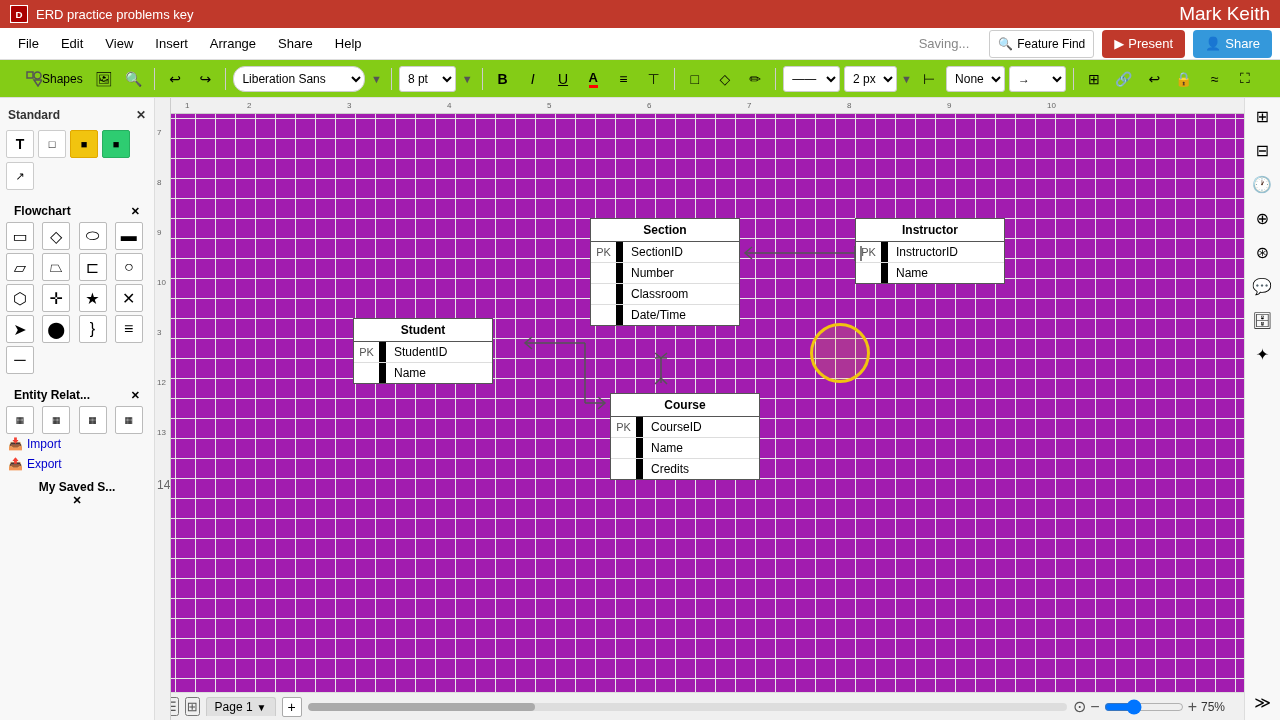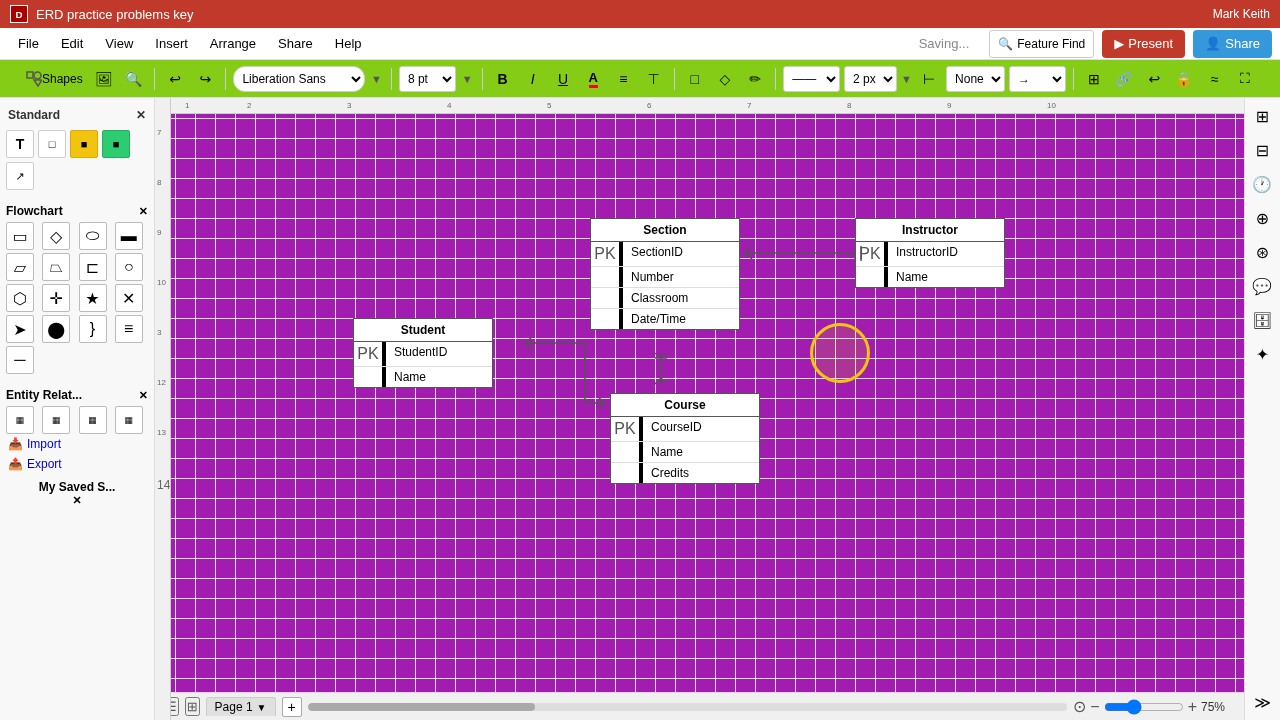--- a/index.html
+++ b/index.html
@@ -6,21 +6,21 @@
     body { font-family: Arial, sans-serif; font-size: 13px; background: #f0f0f0; overflow: hidden; width: 1280px; height: 720px; }
 
     
     #titlebar {
       display: flex; align-items: center; background: #c0392b; color: white;
       height: 28px; padding: 0 10px; justify-content: space-between;
     }
     #titlebar .left { display: flex; align-items: center; gap: 8px; }
     #titlebar .app-icon { width: 18px; height: 18px; background: #e74c3c; border: 1px solid #fff; display: flex; align-items: center; justify-content: center; font-size: 10px; font-weight: bold; }
     #titlebar .title { font-size: 13px; }
-    #titlebar .user { font-size: 12px; }
+    #titlebar .user { font-size: 19px; }
 
     
     #menubar {
       display: flex; align-items: center; background: #fff; height: 32px;
       border-bottom: 1px solid #ddd; padding: 0 8px; gap: 2px;
     }
     #menubar .menu-item {
       padding: 4px 10px; cursor: pointer; font-size: 13px; border-radius: 3px;
     }
 
@@ -65,21 +65,21 @@
       width: 28px; height: 28px; border: 1px solid #ccc; background: #fff;
       cursor: pointer; display: flex; align-items: center; justify-content: center;
       font-size: 11px; border-radius: 2px;
     }
     .shape-grid { display: grid; grid-template-columns: repeat(4, 1fr); gap: 3px; margin-bottom: 8px; }
     .shape-item {
       width: 28px; height: 28px; border: 1px solid #bbb; background: #fff;
       cursor: pointer; display: flex; align-items: center; justify-content: center;
       font-size: 16px; border-radius: 2px;
     }
-    .entity-header { display: flex; align-items: center; justify-content: space-between; font-size: 12px; font-weight: bold; margin: 6px 0 4px; }
+    .entity-header { display: flex; align-items: center; justify-content: space-between; font-size: 12px; font-weight: bold; margin: 6px 8px 4px; }
     .entity-shapes { display: grid; grid-template-columns: repeat(4, 1fr); gap: 3px; }
     .entity-action { display: flex; align-items: center; gap: 4px; padding: 3px 2px; cursor: pointer; font-size: 12px; color: #0000cc; }
     .saved-header { display: flex; align-items: center; justify-content: space-between; font-size: 12px; font-weight: bold; margin: 6px 0 4px; flex-direction: column; }
 
     
     #canvas-area {
       flex: 1; background: white; position: relative; overflow: hidden;
     }
     #canvas { width: 100%; height: 100%; position: relative; background: #a21caf; }
 
@@ -128,22 +128,22 @@
     .erd-table-header {
       background: #fff; border-bottom: 1px solid #555;
       text-align: center; padding: 4px 8px; font-weight: bold;
     }
     .erd-table-body {}
     .erd-table-row {
       display: flex; border-bottom: 1px solid #ddd;
     }
     .erd-table-row:last-child { border-bottom: none; }
     .erd-pk {
-      width: 32px; padding: 3px 6px; color: #555; font-size: 16px;
-      border-right: 4px solid #000000; display: flex; align-items: center; justify-content: center;
+      width: 32px; padding: 3px 6px; color: #555; font-size: 11px;
+      border-right: 7px solid #000000; display: flex; align-items: center; justify-content: center;
     }
     .erd-field { padding: 3px 8px; flex: 1; }
 
     
     .highlight-circle {
       position: absolute; width: 60px; height: 60px;
       border: 3px solid #f1c40f; border-radius: 50%;
       background: rgba(241,196,15,0.15); pointer-events: none;
     }
 

